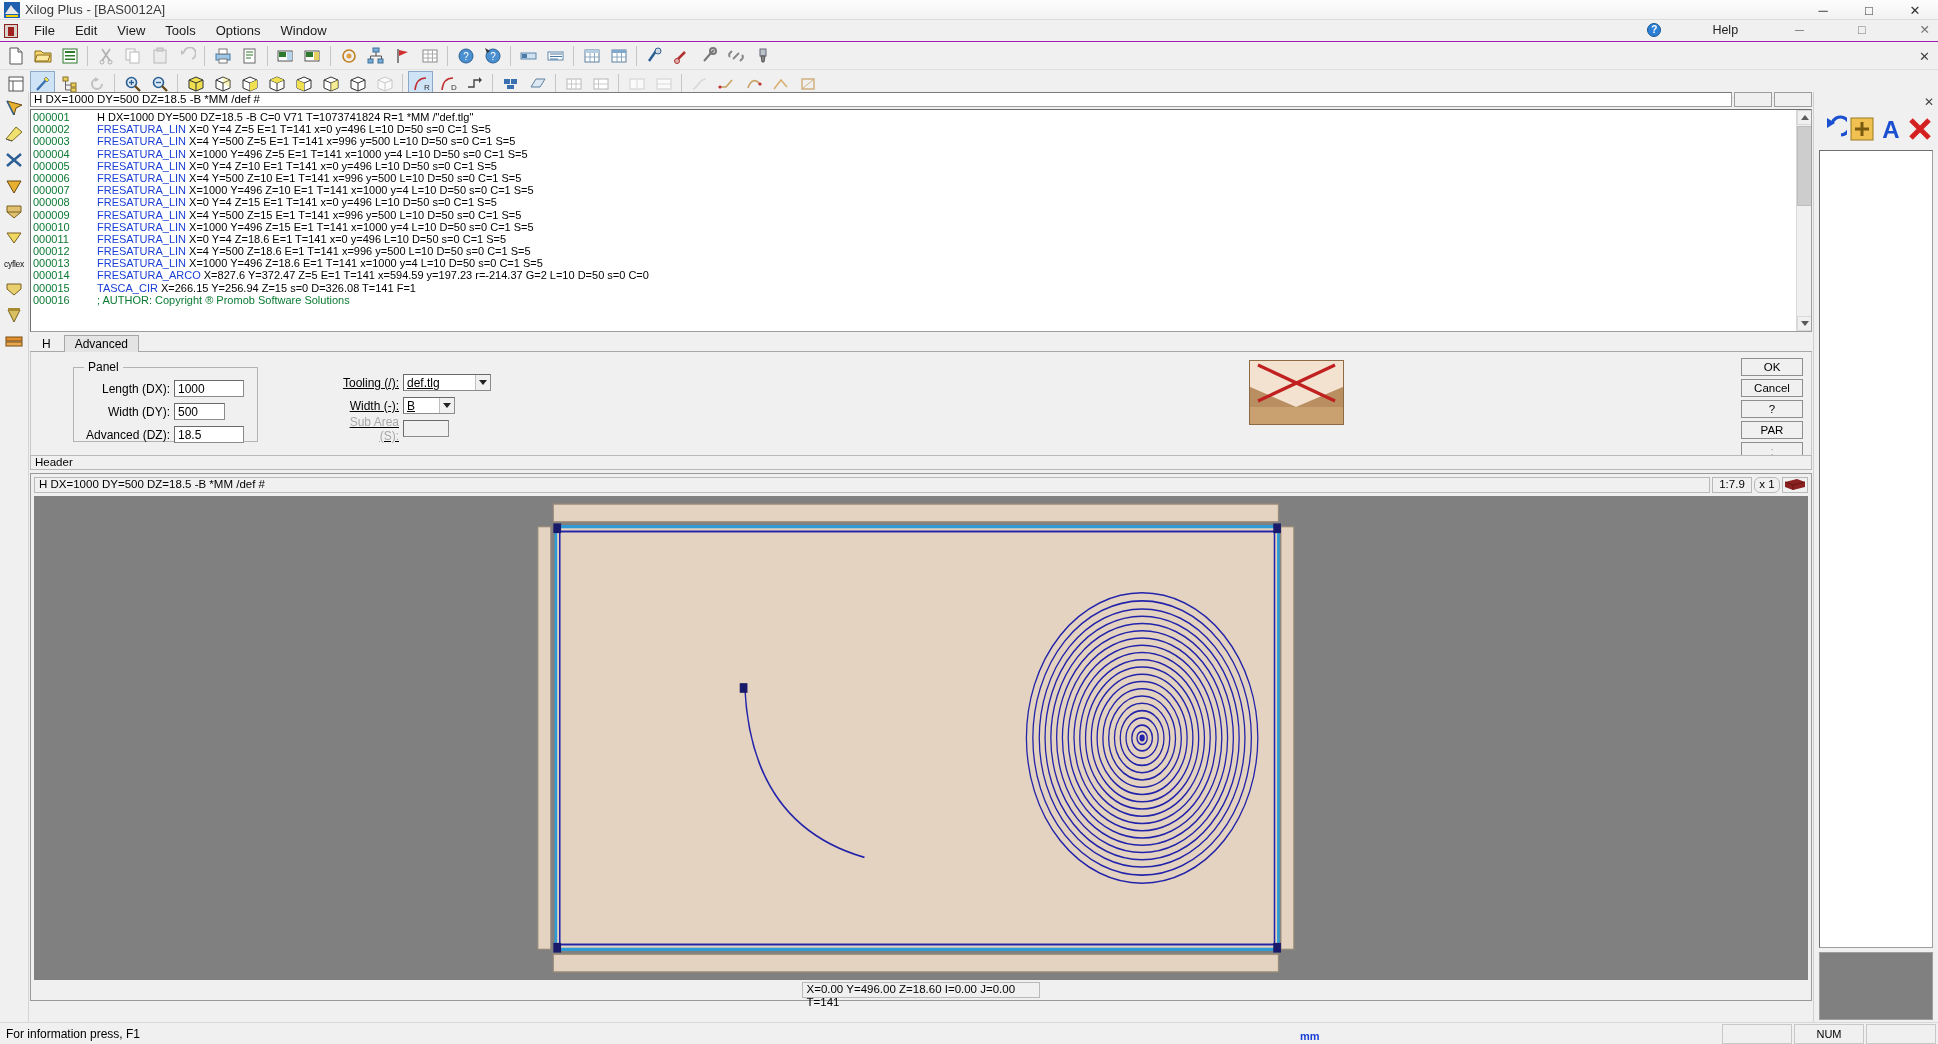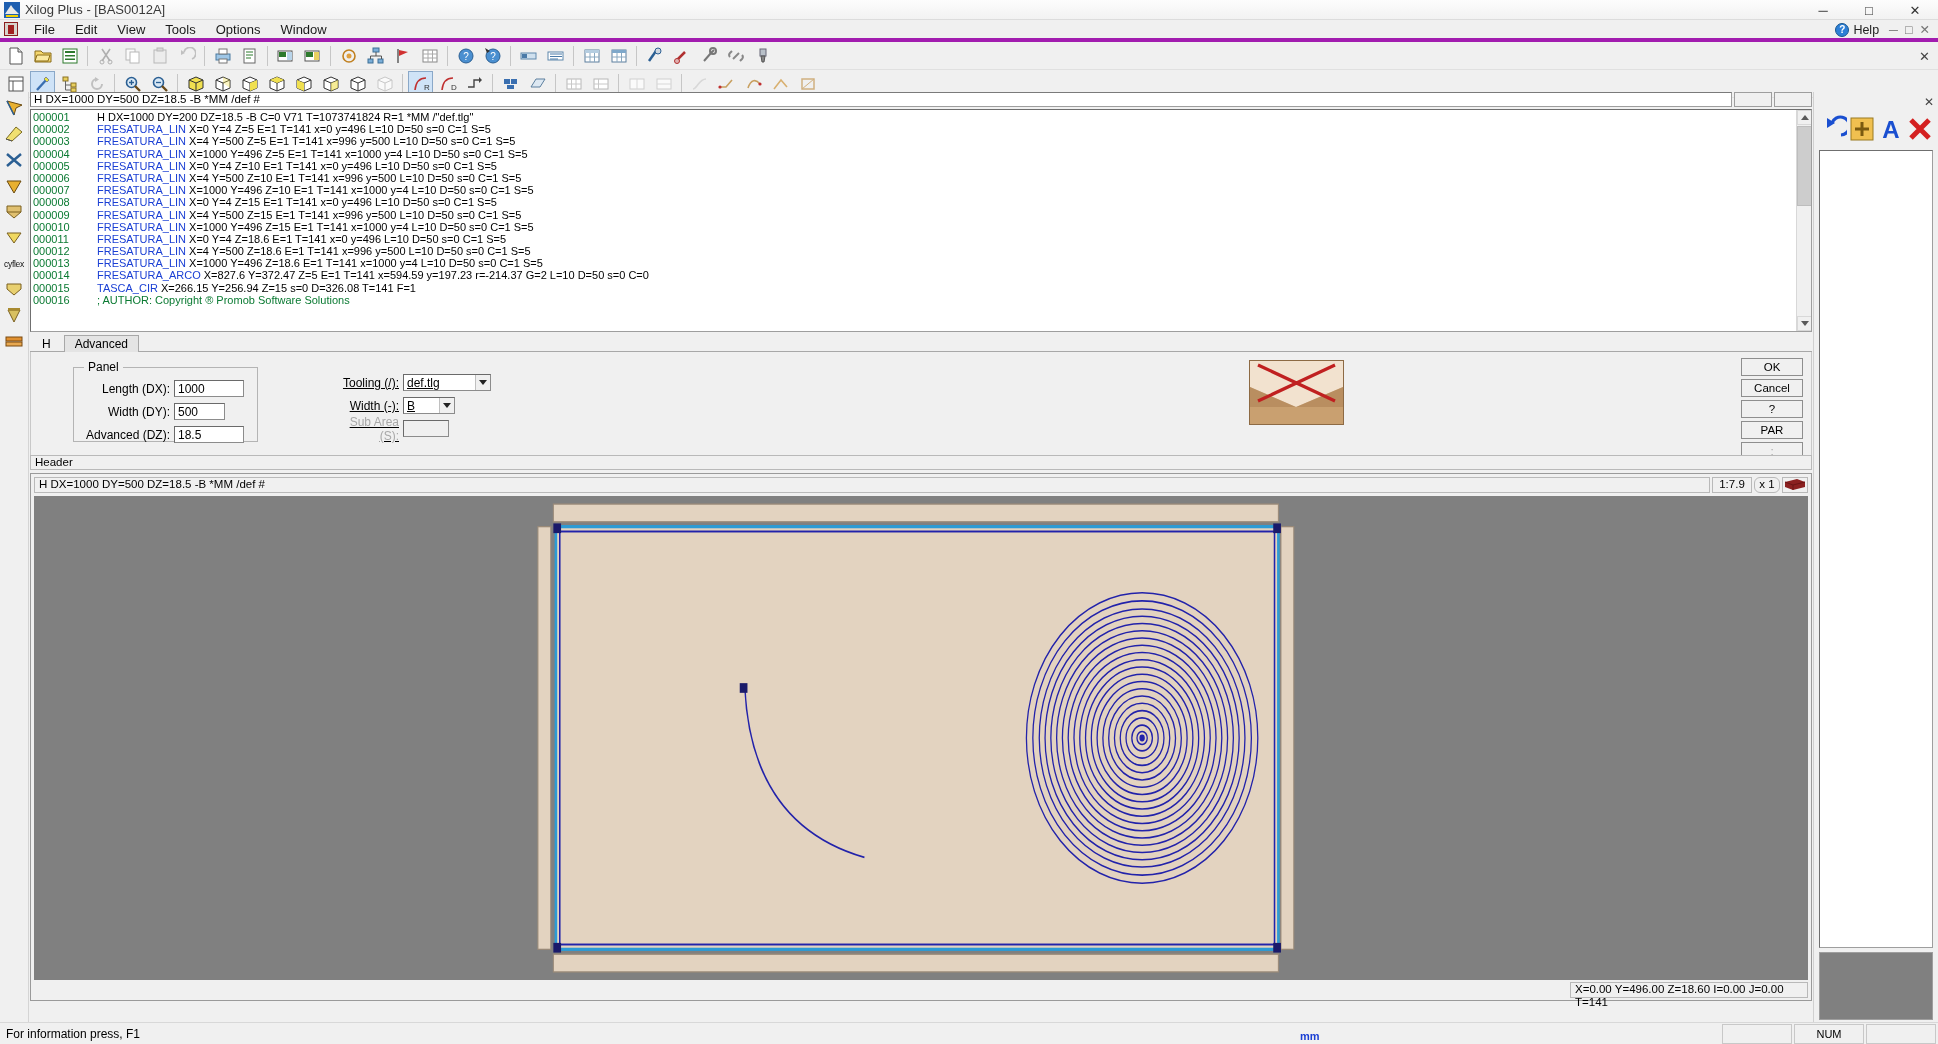--- a/index.html
+++ b/index.html
@@ -26,36 +26,36 @@
   .title-text { font-size:13px; color:#3a3a3a; }
   .win-buttons { position:absolute; right:0; top:0; height:20px; display:flex; }
   .win-btn {
     width:46px; height:20px; display:flex; align-items:center; justify-content:center;
     font-size:13px; color:#333;
   }
 
   
   .menubar {
     height:22px; background:#f0f0f0; display:flex; align-items:center;
-    padding-left:4px; border-bottom:4px solid #a21caf; position:relative;
+    padding-left:4px; border-bottom:1px solid #a21caf; position:relative;
   }
   .menu-ctrlbox {
     width:14px;height:14px;border:1px solid #8a1f1f;background:#d8d4cc;
     margin-right:6px; position:relative;
   }
   .menu-ctrlbox::after{
     content:""; position:absolute; left:3px; top:2px; width:6px; height:9px;
     background:#a02020;
   }
   .menu-item {
     padding:2px 10px; font-size:13px; color:#1a1a1a; cursor:default;
   }
   .menu-help {
     position:absolute; right:8px; top:2px; display:flex; align-items:center;
-    font-size:12.5px; color:#222;
+    font-size:12.5px; color:#222;gap:47px;
   }
   .help-globe{
     width:14px;height:14px;border-radius:50%;
     background:#2d7fd6; margin-right:4px; position:relative;
     border:1px solid #17568f;
   }
   .help-globe::after{
     content:"?"; position:absolute; left:0; right:0; top:-2px; text-align:center;
     color:#fff; font-size:10px; font-weight:bold; line-height:16px;
   }
@@ -243,21 +243,21 @@
   .view-icon {
     width:26px; margin-left:2px; background:#f0f0f0; border:1px solid #b9b9b9;
     position:relative;
   }
   .canvas-holder {
     position:absolute; left:3px; right:3px; top:22px; bottom:20px;
     background:#808080; overflow:hidden;
   }
   .view-bottom {
     position:absolute; left:2px; right:3px; bottom:2px; height:16px;
-    display:flex; justify-content:flex-end;
+    display:flex; justify-content:center;
   }
   .coord-box {
     width:238px; background:#f0f0f0; border:1px solid #b9b9b9;
     font-size:11.5px; padding:0 4px; line-height:13px; color:#000;
   }
 
   
   .right-panel {
     position:absolute; right:0; top:92px; width:125px; bottom:22px;
     background:#f0f0f0; border-left:1px solid #d0d0d0;
@@ -763,21 +763,21 @@
 <div class="editor-col">
 
   <div class="hdr-strip">
     <div class="hdr-input">H DX=1000 DY=500 DZ=18.5 -B *MM /def #</div>
     <div class="hdr-box-sm"></div>
     <div class="hdr-box-sm"></div>
   </div>
 
   <div class="code-wrap">
     <div class="code-area" id="code-area">
-        <div class="code-line"><span class="ln">000001</span><span class="args">H DX=1000 DY=200 DZ=18.5 -B C=0 V71 T=1073741824 R=1 *MM /"def.tlg"</span></div>
+        <div class="code-line"><span class="ln">000001</span><span class="args">H DX=1000 DY=500 DZ=18.5 -B C=0 V71 T=1073741824 R=1 *MM /"def.tlg"</span></div>
         <div class="code-line"><span class="ln">000002</span><span class="cmd">FRESATURA_LIN </span><span class="args">X=0 Y=4 Z=5 E=1 T=141 x=0 y=496 L=10 D=50 s=0 C=1 S=5</span></div>
         <div class="code-line"><span class="ln">000003</span><span class="cmd">FRESATURA_LIN </span><span class="args">X=4 Y=500 Z=5 E=1 T=141 x=996 y=500 L=10 D=50 s=0 C=1 S=5</span></div>
         <div class="code-line"><span class="ln">000004</span><span class="cmd">FRESATURA_LIN </span><span class="args">X=1000 Y=496 Z=5 E=1 T=141 x=1000 y=4 L=10 D=50 s=0 C=1 S=5</span></div>
         <div class="code-line"><span class="ln">000005</span><span class="cmd">FRESATURA_LIN </span><span class="args">X=0 Y=4 Z=10 E=1 T=141 x=0 y=496 L=10 D=50 s=0 C=1 S=5</span></div>
         <div class="code-line"><span class="ln">000006</span><span class="cmd">FRESATURA_LIN </span><span class="args">X=4 Y=500 Z=10 E=1 T=141 x=996 y=500 L=10 D=50 s=0 C=1 S=5</span></div>
         <div class="code-line"><span class="ln">000007</span><span class="cmd">FRESATURA_LIN </span><span class="args">X=1000 Y=496 Z=10 E=1 T=141 x=1000 y=4 L=10 D=50 s=0 C=1 S=5</span></div>
         <div class="code-line"><span class="ln">000008</span><span class="cmd">FRESATURA_LIN </span><span class="args">X=0 Y=4 Z=15 E=1 T=141 x=0 y=496 L=10 D=50 s=0 C=1 S=5</span></div>
         <div class="code-line"><span class="ln">000009</span><span class="cmd">FRESATURA_LIN </span><span class="args">X=4 Y=500 Z=15 E=1 T=141 x=996 y=500 L=10 D=50 s=0 C=1 S=5</span></div>
         <div class="code-line"><span class="ln">000010</span><span class="cmd">FRESATURA_LIN </span><span class="args">X=1000 Y=496 Z=15 E=1 T=141 x=1000 y=4 L=10 D=50 s=0 C=1 S=5</span></div>
         <div class="code-line"><span class="ln">000011</span><span class="cmd">FRESATURA_LIN </span><span class="args">X=0 Y=4 Z=18.6 E=1 T=141 x=0 y=496 L=10 D=50 s=0 C=1 S=5</span></div>

